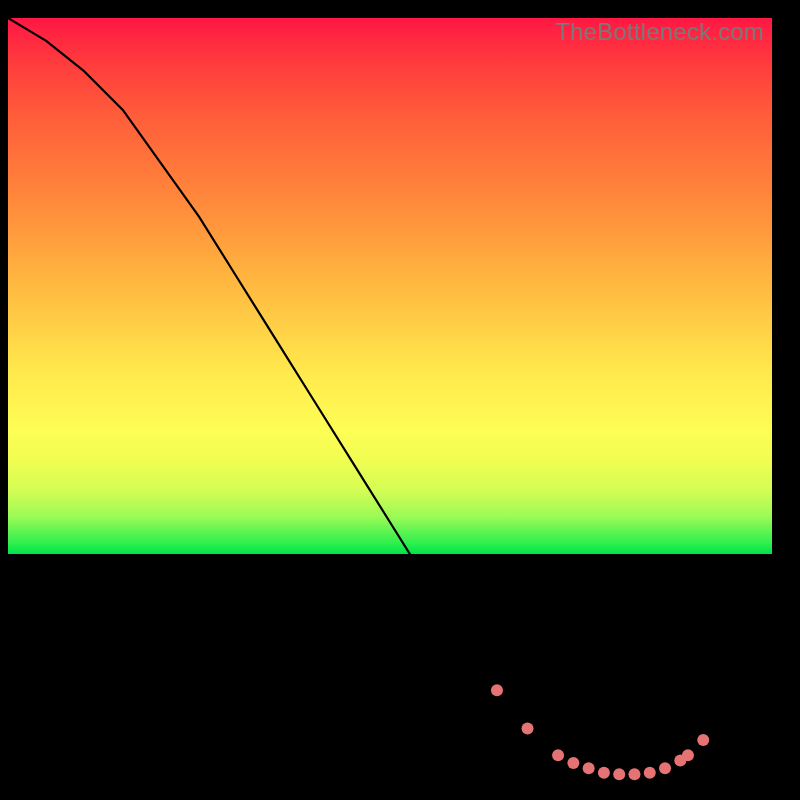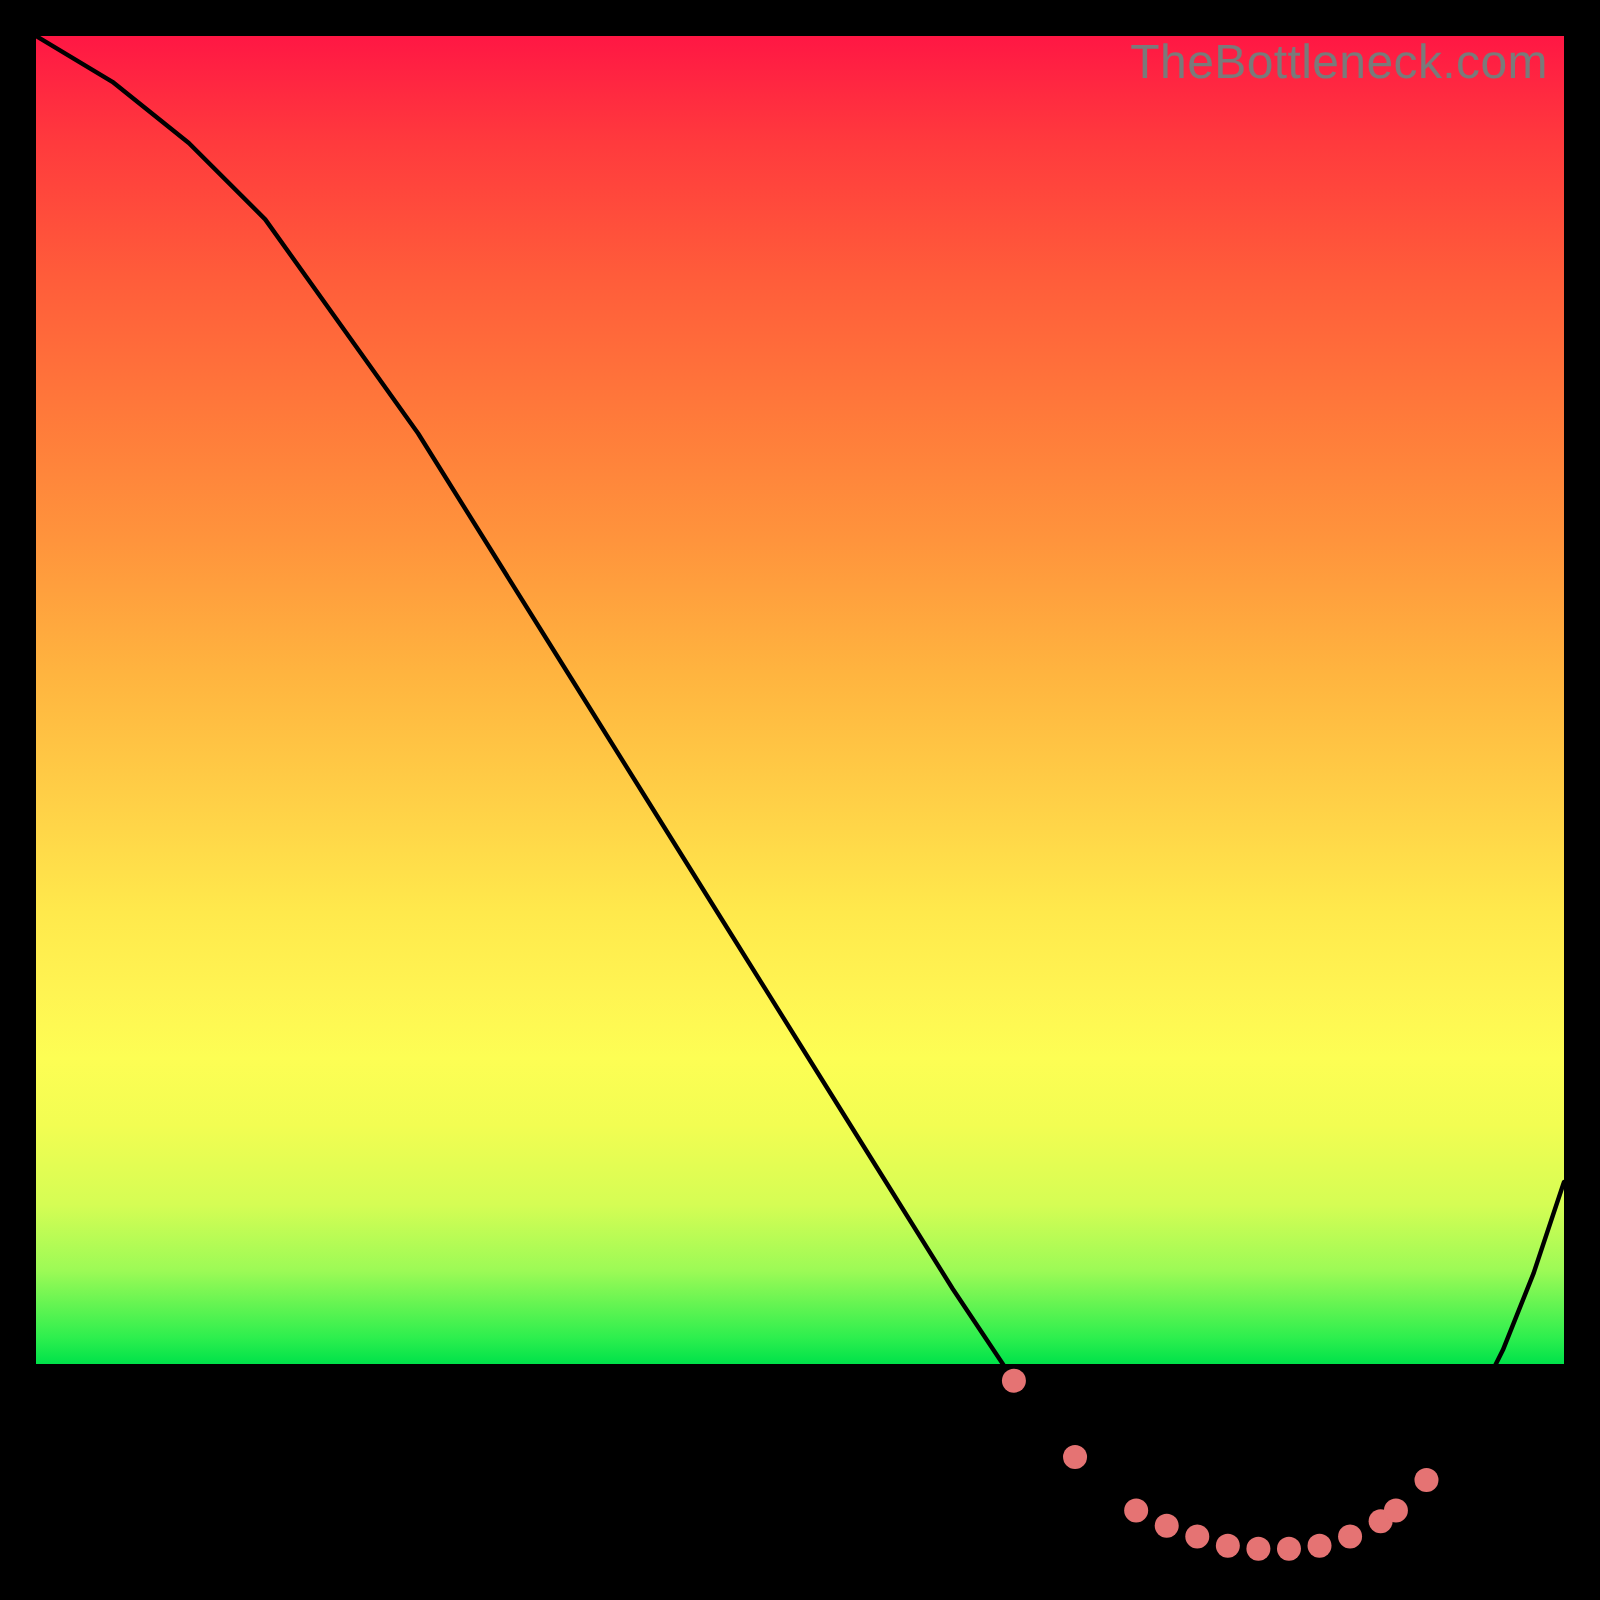--- a/index.html
+++ b/index.html
@@ -10,24 +10,24 @@
     background: #000000;
     overflow: hidden;
   }
   .chart-container {
     position: relative;
     width: 800px;
     height: 800px;
   }
   .plot-area {
     position: absolute;
-    left: 18px;
+    left: 8px;
     top: 18px;
     width: 764px;
-    height: 664px;
+    height: 536px;
     background: linear-gradient(to bottom,
       #ff1744 0%,
       #ff3a3d 8%,
       #ff5c3a 18%,
       #ff783a 28%,
       #ff943c 38%,
       #ffb43f 48%,
       #ffd147 58%,
       #ffe94c 66%,
       #fff452 72%,

